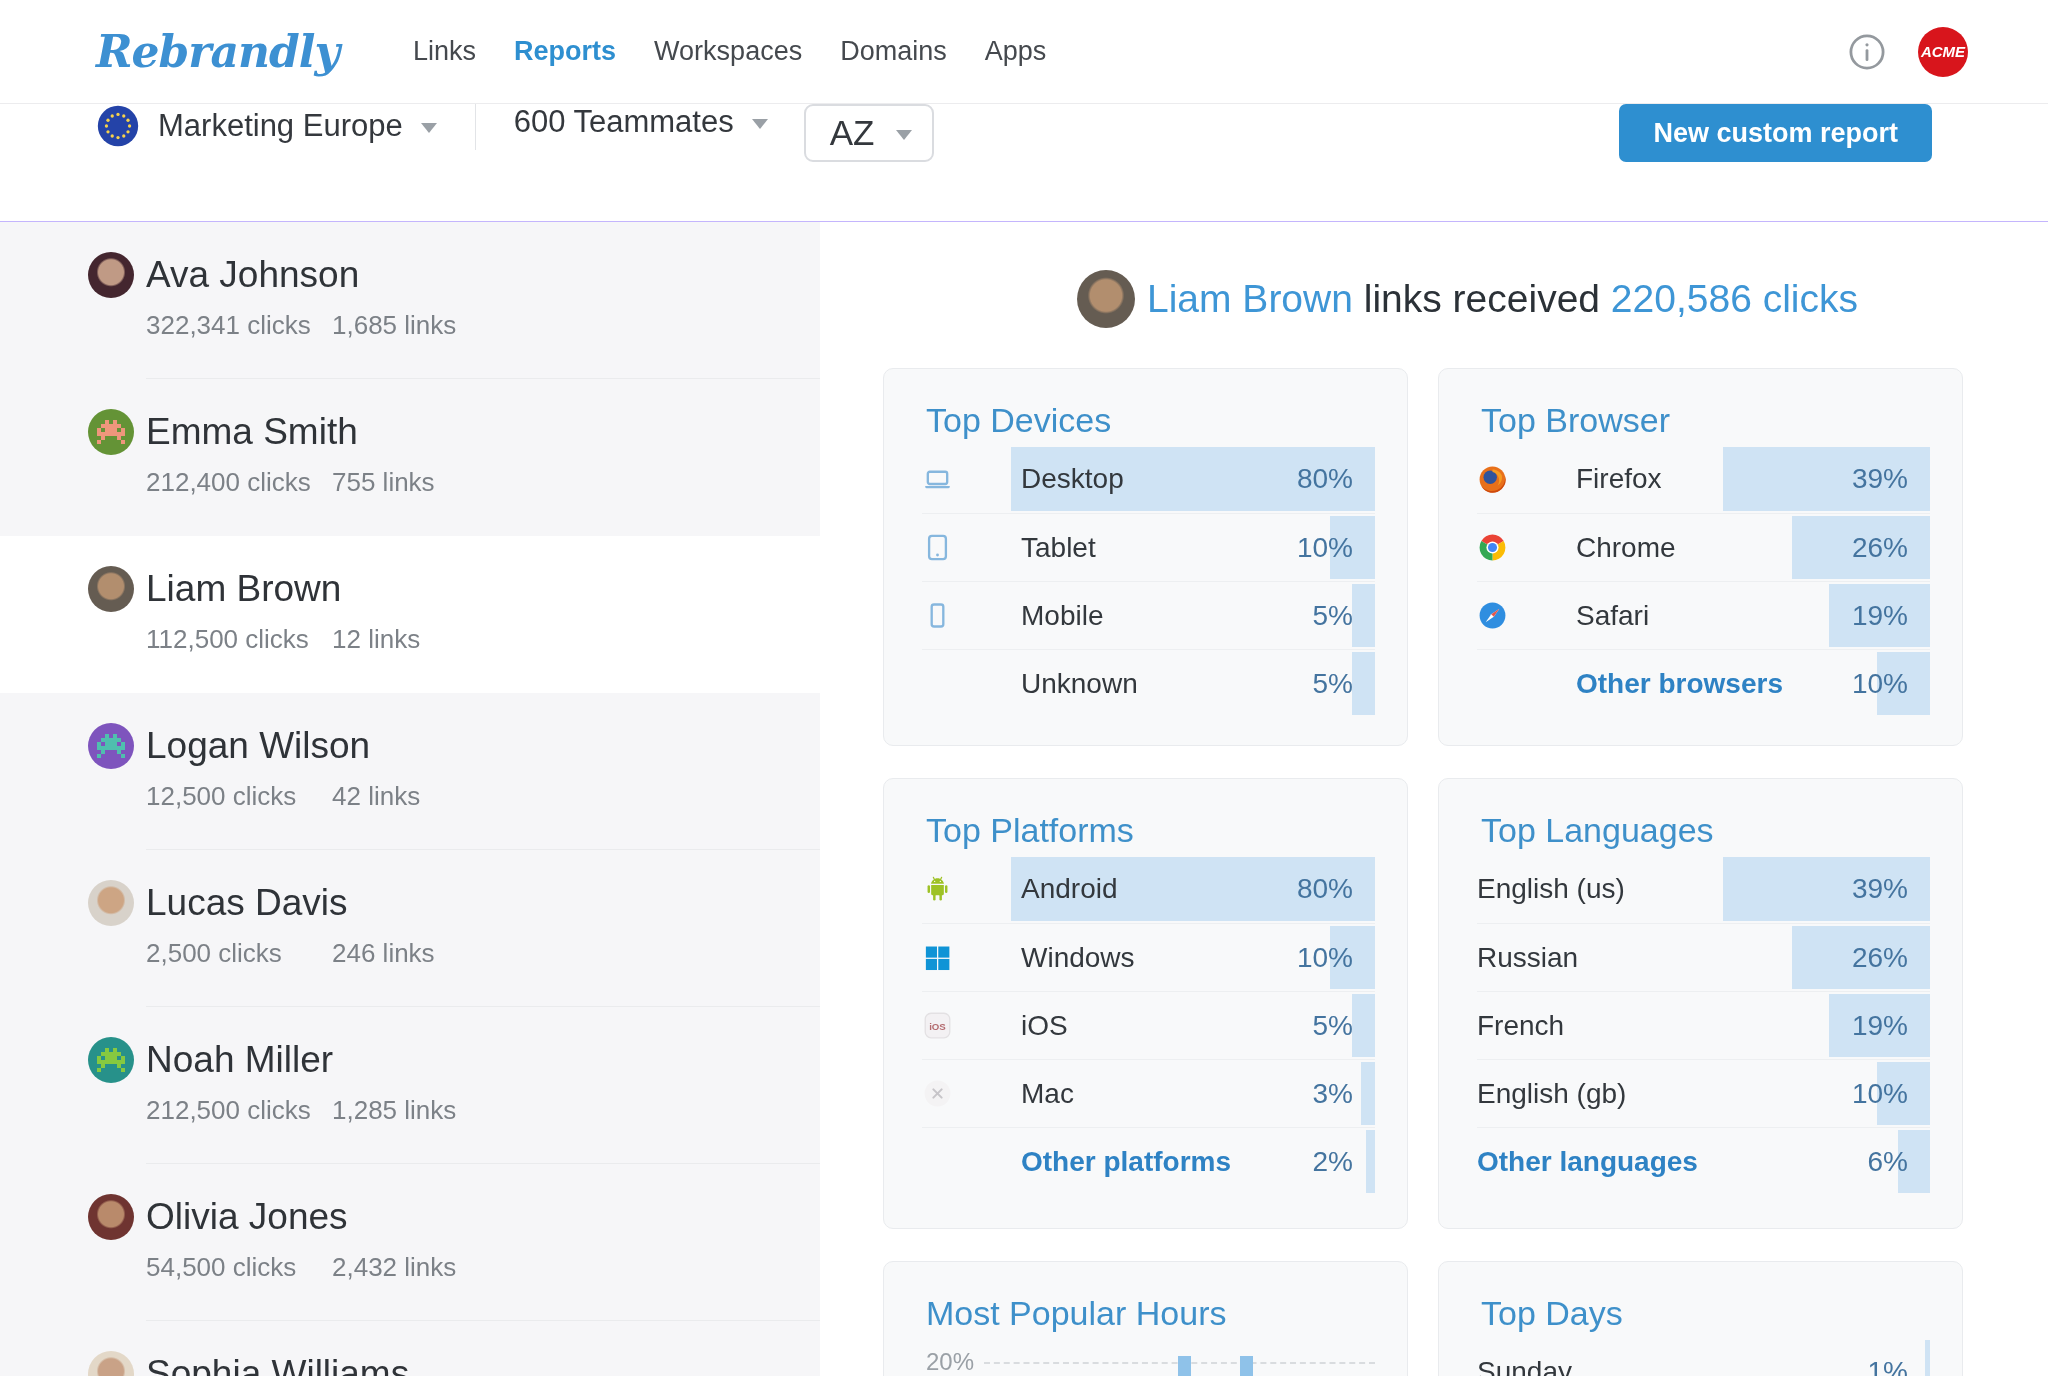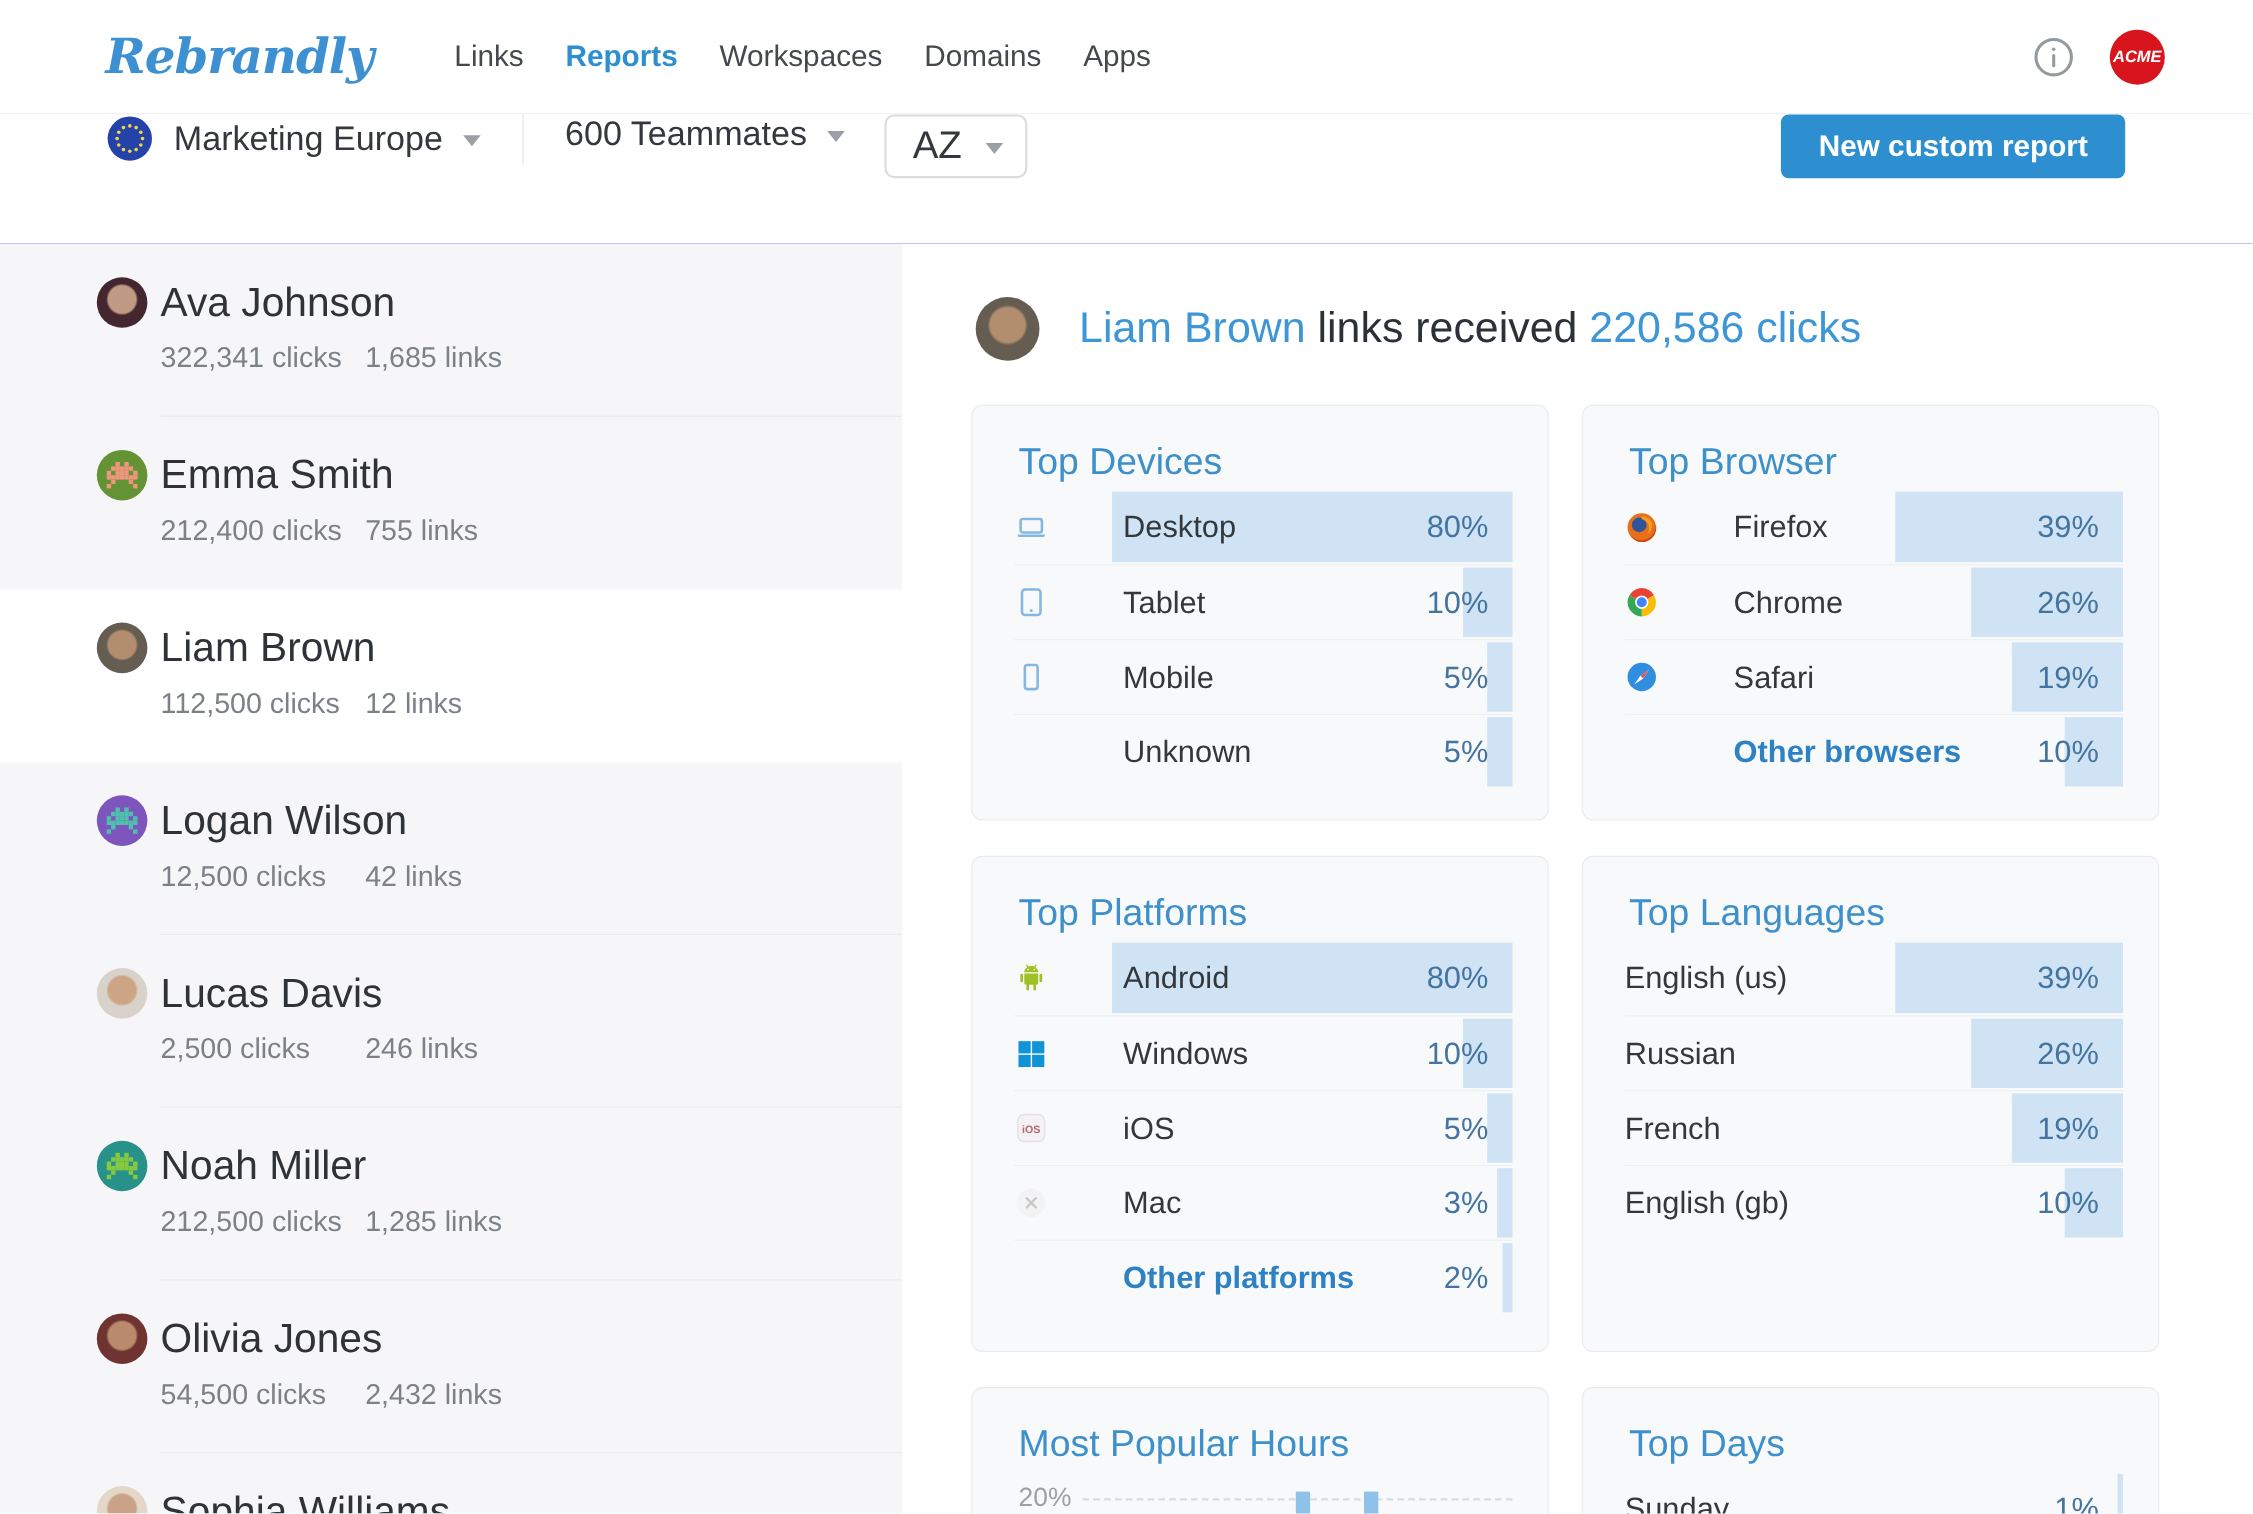--- a/index.html
+++ b/index.html
@@ -46,21 +46,21 @@
   .trow.divider::after { content:""; position:absolute; left:146px; right:0; bottom:0;
     border-top:1px solid #eaebed; }
   .t-avatar { position:absolute; left:88px; top:30px; width:46px; height:46px; border-radius:50%;
     overflow:hidden; }
   .pix { position:absolute; width:4px; height:4px; left:9px; top:11px; background:transparent; }
   .t-name { position:absolute; left:146px; top:32px; font-size:37px; color:#2f3338; }
   .t-clicks { position:absolute; left:146px; top:88px; font-size:26px; color:#7c8187; }
   .t-links { position:absolute; left:332px; top:88px; font-size:26px; color:#7c8187; }
 
   .main { flex:1; background:#fff; padding:48px 0 0 67px; }
-  .detail-head { display:flex; align-items:center; gap:36px; height:58px; }
+  .detail-head { display:flex; align-items:center; gap:12px; height:58px;justify-content:center; }
   .d-avatar { width:58px; height:58px; border-radius:50%; overflow:hidden; flex:none; }
   .d-title { font-size:39px; color:#2b3137; white-space:pre; }
   .d-title .blue { color:#3e96d6; }
 
   
   .cards { display:grid; grid-template-columns:525px 525px; column-gap:30px; row-gap:32px;
     margin:40px 0 0 -4px; }
   .card { background:#f8f9fa; border:1px solid #e9ebee; border-radius:10px;
     padding:34px 32px 0 38px; position:relative; }
   .h-a { height:378px; } .h-b { height:451px; } .h-c { height:520px; }
@@ -380,20 +380,25 @@
             <div class="rrow">
               <div class="rbar" style="width: 100.7px;"></div>
               <span class="rlabel">French</span>
               <span class="rpct">19%</span>
             </div>
             <div class="rrow">
               <div class="rbar" style="width: 53px;"></div>
               <span class="rlabel">English (gb)</span>
               <span class="rpct">10%</span>
             </div>
+            <div class="rrow">
+              <div class="rbar" style="width: 31.8px;"></div>
+              <span class="rlabel link">Other languages</span>
+              <span class="rpct">6%</span>
+            </div>
           </div>
         </section>
         <section class="card h-c">
           <h3 class="card-title">Most Popular Hours</h3>
           <div class="hchart">
             <span class="h-gridlabel">20%</span>
             <div class="h-line"></div>
             <div class="h-area">
               <div class="h-bar" style="left: 49.5%;"></div>
               <div class="h-bar" style="left: 65.5%;"></div>

